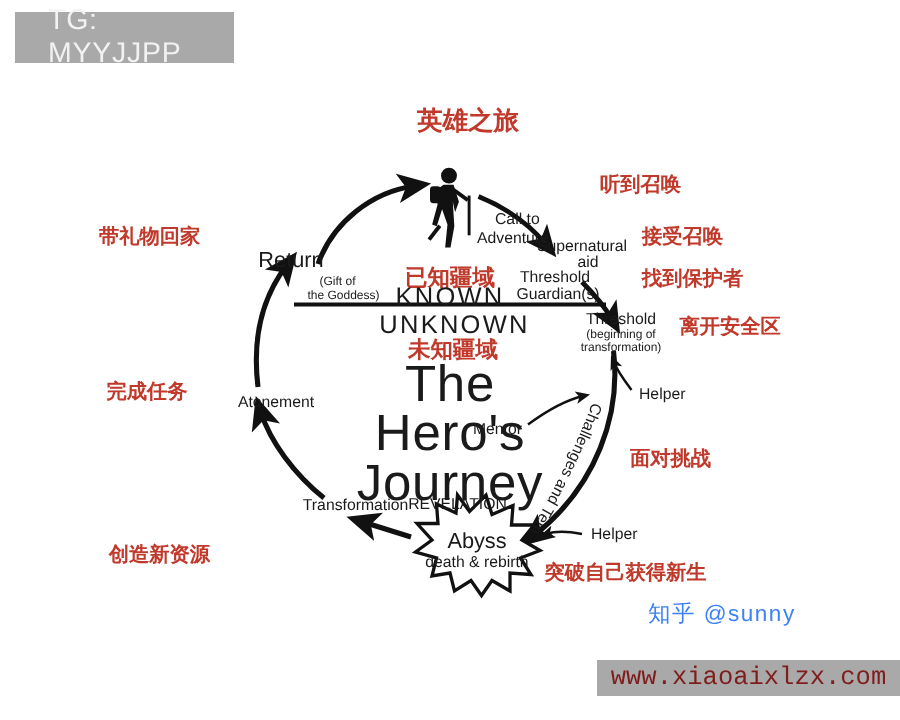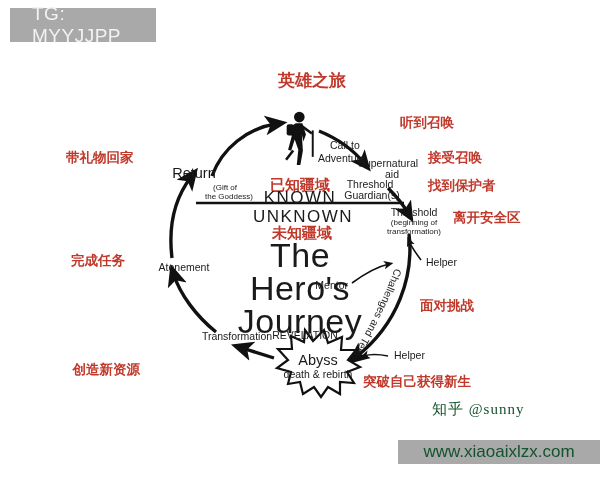--- a/index.html
+++ b/index.html
@@ -39,37 +39,37 @@
     box-sizing: border-box;
     font-family: "Liberation Sans", "DejaVu Sans", sans-serif;
   }
   .url-watermark {
     position: absolute;
     left: 398px;
     top: 440px;
     width: 202px;
     height: 24px;
     background: #a9a9a9;
-    color: #14532d;
+    color: #7f1d1d;
     font-size: 17px;
     display: flex;
     align-items: center;
     justify-content: center;
     box-sizing: border-box;
-    font-family: Liberation Sans, sans-serif;
+    font-family: Liberation Mono, monospace;
   }
   .zhihu-watermark {
     position: absolute;
     left: 432px;
     top: 400px;
-    color: #14532d;
+    color: #3b82f6;
     font-size: 15px;
     letter-spacing: 1px;
     white-space: nowrap;
-    font-family: Liberation Serif, serif;
+    font-family: Liberation Sans, sans-serif;
   }
   svg text {
     font-family: "Liberation Sans", "DejaVu Sans", sans-serif;
   }
   .t-cn-red {
     fill: #c0392b;
     font-weight: bold;
   }
   .t-title-cn {
     fill: #c0392b;

